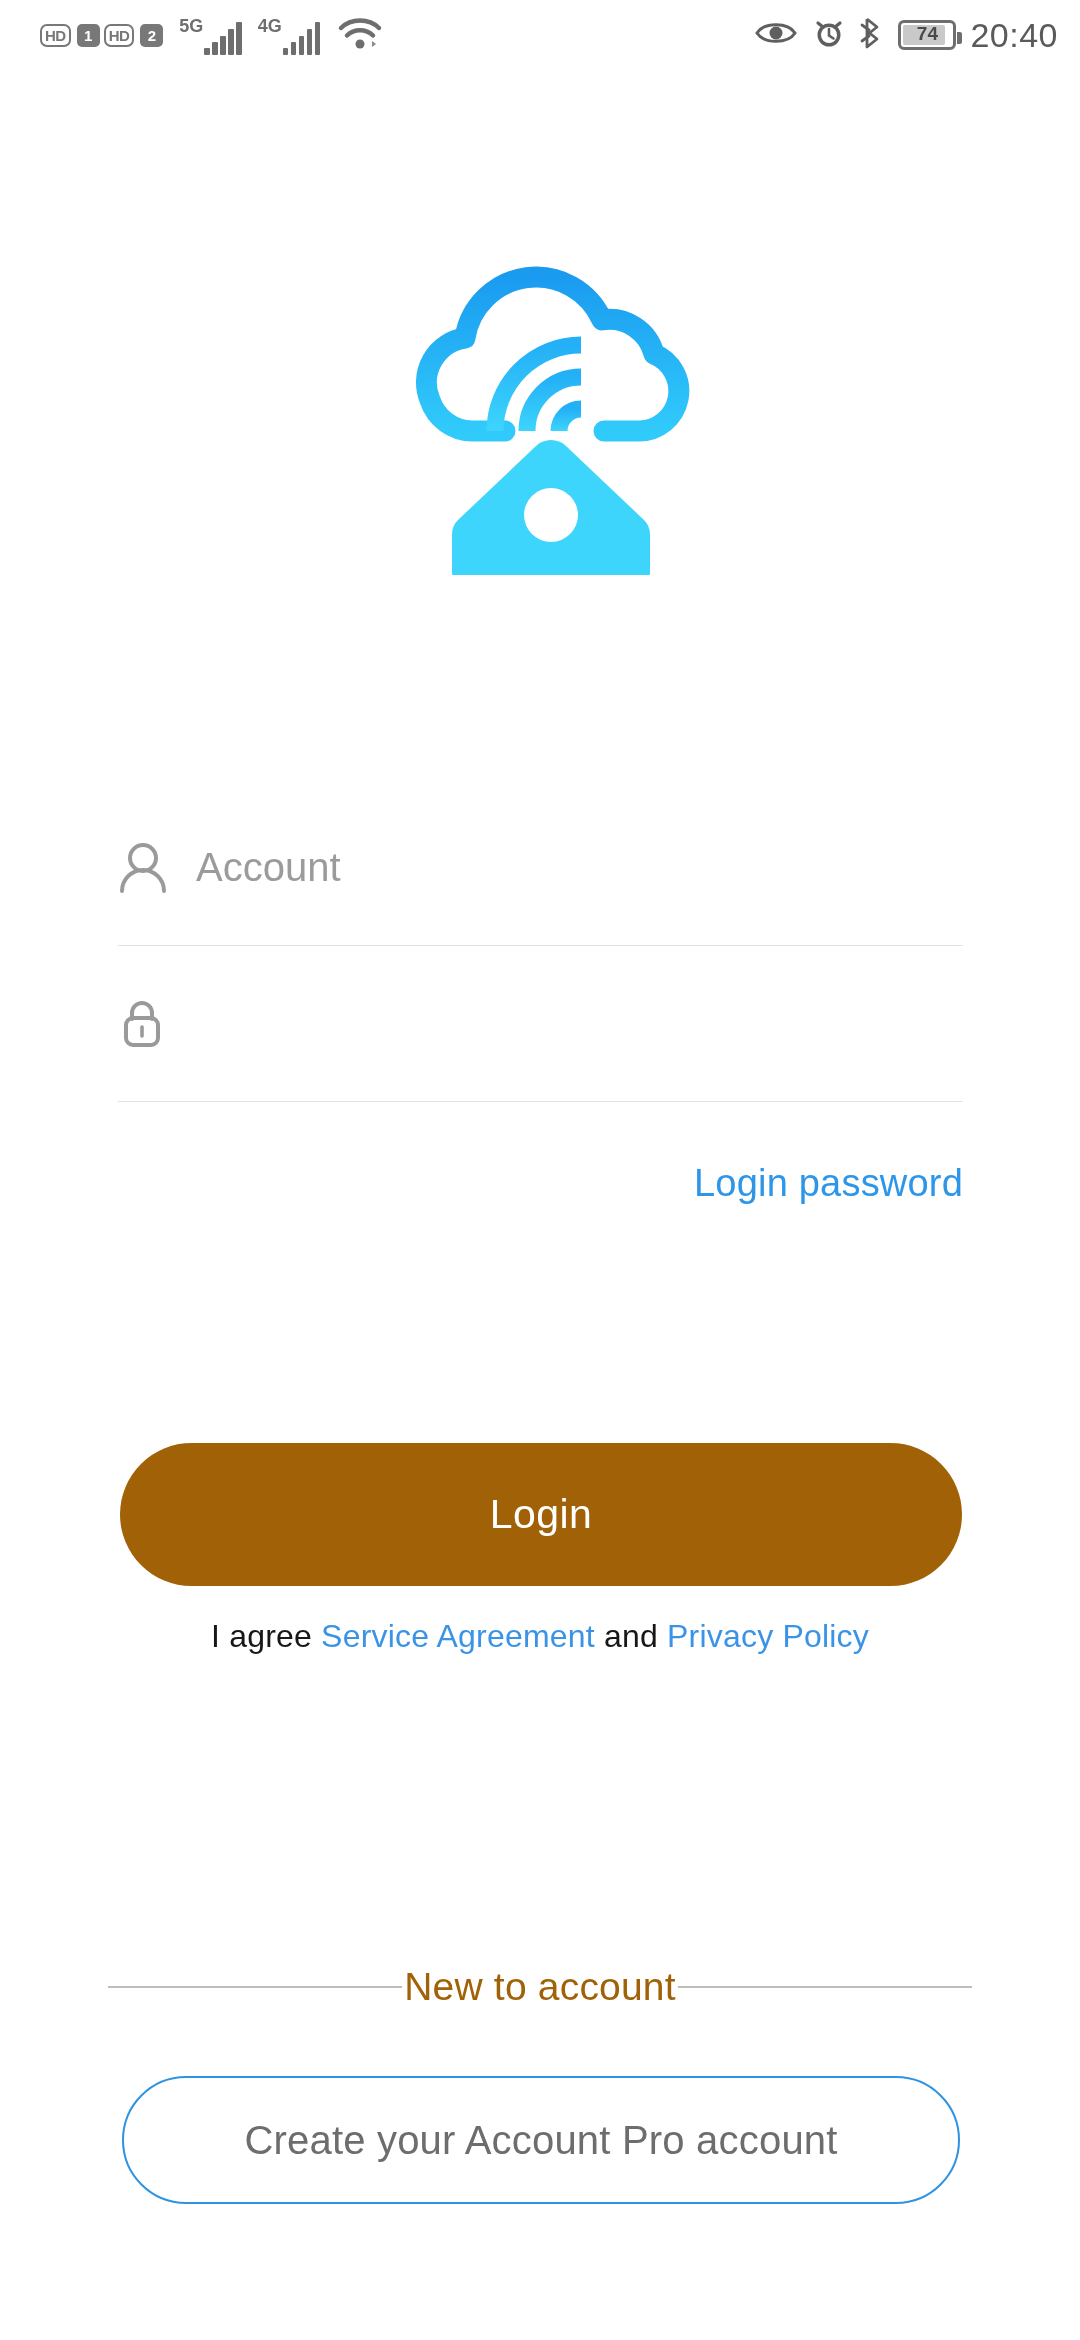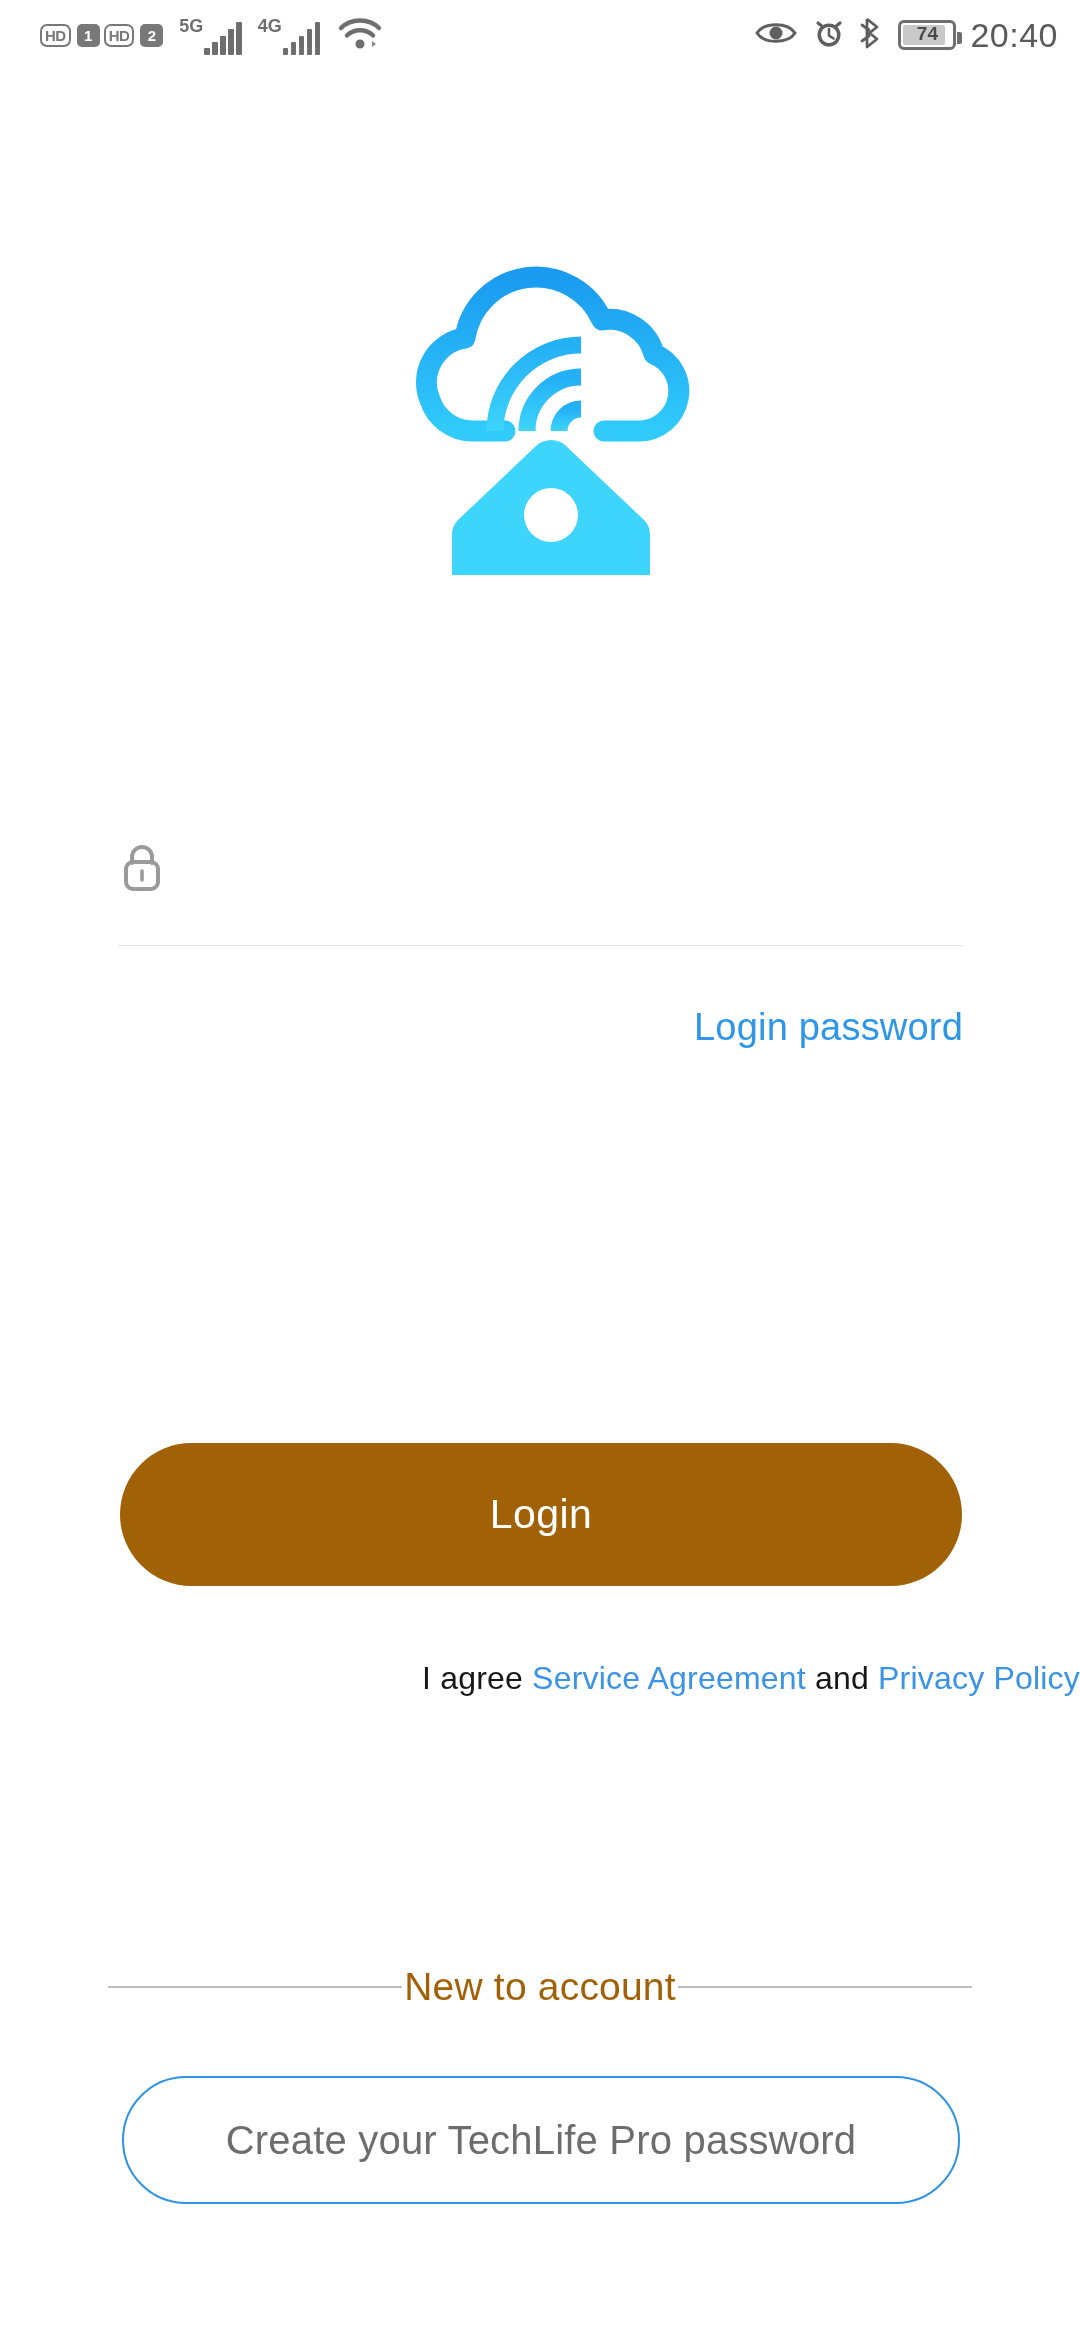--- a/index.html
+++ b/index.html
@@ -92,22 +92,22 @@
   }
 
   
   .login-btn {
     position:absolute; left:120px; top:1443px;
     width:842px; height:143px; border:none; border-radius:72px;
     background:#a16207; color:#ffffff; font-size:41px;
     font-family:"Liberation Sans", sans-serif; letter-spacing:0.4px;
   }
   .agree {
-    position:absolute; left:0; top:1660px; width:1080px;
-    text-align:right; font-size:32px; color:#171717; letter-spacing:0.2px;
+    position:absolute; left:0; top:1618px; width:1080px;
+    text-align:center; font-size:32px; color:#171717; letter-spacing:0.2px;
   }
   .agree a { color:#3a93e6; text-decoration:none; }
 
   
   .divider {
     position:absolute; left:108px; top:1965px; width:864px;
     display:flex; align-items:center; gap:0;
   }
   .divider .line { flex:1; height:1.6px; background:#bdbdbd; }
   .divider .dtext { font-size:39px; color:#a16207; padding:0 2px; letter-spacing:0.2px; }
@@ -236,20 +236,29 @@
                h-162
                a18 18 0 0 1 -18 -18
                v-37
                a20 20 0 0 1 6 -15 z" fill="#3dd5fc"></path>
       <circle cx="176" cy="300" r="27" fill="#ffffff"></circle>
     </svg>
   </div>
 
   <div class="form">
 
+    <div class="field">
+      <span class="field-icon">
+        <svg width="50" height="54" viewBox="0 0 50 54">
+          <circle cx="25" cy="17" r="13" stroke="#9a9a9a" stroke-width="4" fill="none"></circle>
+          <path d="M4 50 a21 21 0 0 1 42 0" stroke="#9a9a9a" stroke-width="4" fill="none" stroke-linecap="round"></path>
+        </svg>
+      </span>
+      <input class="field-input" type="text" placeholder="Account" style="">
+    </div>
 
     <div class="field">
       <span class="field-icon">
         <svg width="48" height="54" viewBox="0 0 48 54">
           <path d="M14 22 v-6 a10 10 0 0 1 20 0 v6" stroke="#9a9a9a" stroke-width="4" fill="none" stroke-linecap="round"></path>
           <rect x="8" y="21" width="32" height="27" rx="7" stroke="#9a9a9a" stroke-width="4" fill="none"></rect>
           <path d="M24 30 v9" stroke="#9a9a9a" stroke-width="3.6" stroke-linecap="round"></path>
         </svg>
       </span>
     </div>
@@ -264,15 +273,15 @@
   <div class="agree">
     <span>I agree </span><a href="#">Service Agreement</a><span> and </span><a href="#">Privacy Policy</a>
   </div>
 
   <div class="divider">
     <span class="line"></span>
     <span class="dtext">New to account</span>
     <span class="line"></span>
   </div>
 
-  <button class="create-btn">Create your TechLife Pro password</button>
+  <button class="create-btn">Create your Account Pro account</button>
 
 </div>
 
 </body></html>

